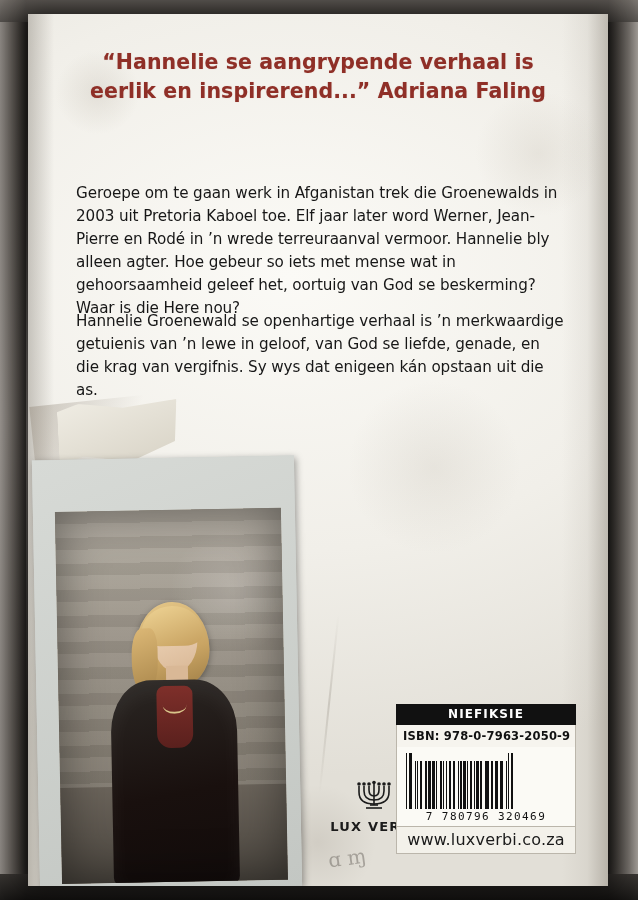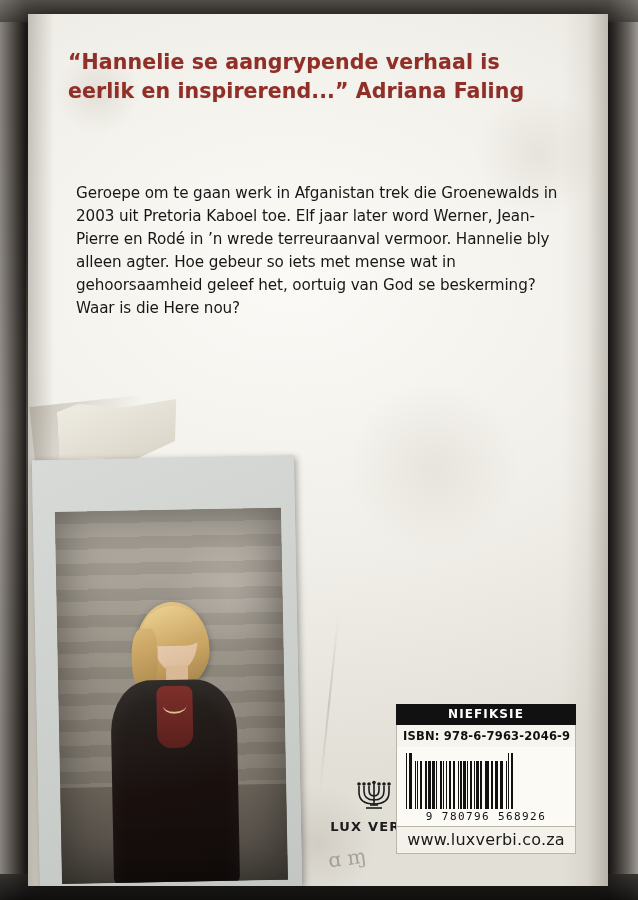--- a/index.html
+++ b/index.html
@@ -107,20 +107,21 @@
     background: linear-gradient(180deg, rgba(120,112,100,.0), rgba(120,112,100,.25), rgba(120,112,100,0));
     transform: rotate(6deg);
   }
 
   
   .quote {
     position: absolute;
     left: 40px;
     top: 34px;
     width: 500px;
+    text-align: center;
     color: #8f2f27;
     font-family: "DejaVu Sans", sans-serif;
     font-size: 20.5px;
     font-weight: 700;
     line-height: 1.42;
     letter-spacing: .1px;
     text-shadow: 0 0 1px rgba(143,47,39,.25);
   }
 
   
@@ -358,20 +359,21 @@
   <div id="cover">
     <div class="left-shade"></div>
     <div class="spine-shade"></div>
     <div class="crease crease-1"></div>
     <div class="crease crease-2"></div>
 
     <div class="quote">“Hannelie se aangrypende verhaal is eerlik en inspirerend...” Adriana Faling</div>
 
     <div class="blurb p1">Geroepe om te gaan werk in Afganistan trek die Groenewalds in 2003 uit Pretoria Kaboel toe. Elf jaar later word Werner, Jean-Pierre en Rodé in ’n wrede terreuraanval vermoor. Hannelie bly alleen agter. Hoe gebeur so iets met mense wat in gehoorsaamheid geleef het, oortuig van God se beskerming? Waar is die Here nou?</div>
 
+    <div class="blurb p2">Hannelie Groenewald se openhartige verhaal is ’n merkwaardige getuienis van ’n lewe in geloof, van God se liefde, genade, en die krag van vergifnis. Sy wys dat enigeen kán opstaan uit die as.</div>
 
     <div class="torn-paper"></div>
 
     <div class="photo-frame">
       <div class="mat"></div>
       <div class="photo">
         <div class="wall"></div>
         <div class="floor"></div>
         <div class="fig-hair"></div>
         <div class="fig-face"></div>
@@ -406,21 +408,21 @@
           <circle cx="32" cy="10" r="1.8"></circle>
           <circle cx="37" cy="10" r="1.8"></circle>
           <circle cx="42" cy="10" r="1.8"></circle>
         </g>
       </svg>
       <div class="publisher-name">LUX VERBI</div>
     </div>
 
     <div class="barcode-block">
       <div class="genre-bar">NIEFIKSIE</div>
-      <div class="isbn-line">ISBN: 978-6-7963-2046-9</div>
+      <div class="isbn-line">ISBN: 978-0-7963-2050-9</div>
       <div class="barcode-area">
         <div class="bars" id="bars">
             <i style="width: 1px; background: transparent;"></i>
             <i style="width: 1px; background: rgb(17, 17, 17);"></i>
             <i style="width: 2px; background: transparent;"></i>
             <i style="width: 3px; background: rgb(17, 17, 17);"></i>
             <i style="width: 1px; background: transparent;"></i>
             <i class="short" style="width: 2px; background: transparent;"></i>
             <i class="short" style="width: 1px; background: rgb(17, 17, 17);"></i>
             <i class="short" style="width: 1px; background: transparent;"></i>
@@ -475,20 +477,20 @@
             <i class="short" style="width: 2px; background: transparent;"></i>
             <i class="short" style="width: 3px; background: rgb(17, 17, 17);"></i>
             <i class="short" style="width: 3px; background: transparent;"></i>
             <i class="short" style="width: 1px; background: rgb(17, 17, 17);"></i>
             <i style="width: 1px; background: transparent;"></i>
             <i style="width: 1px; background: rgb(17, 17, 17);"></i>
             <i style="width: 2px; background: transparent;"></i>
             <i style="width: 2px; background: rgb(17, 17, 17);"></i>
             <i style="width: 3px; background: transparent;"></i>
           </div>
-        <div class="barcode-digits">9 780796 568926</div>
+        <div class="barcode-digits">7 780796 320469</div>
       </div>
       <div class="url-bar">www.luxverbi.co.za</div>
     </div>
 
     <div class="scribble">ɑ ɱ</div>
   </div>
 </div>
 
 </body></html>

